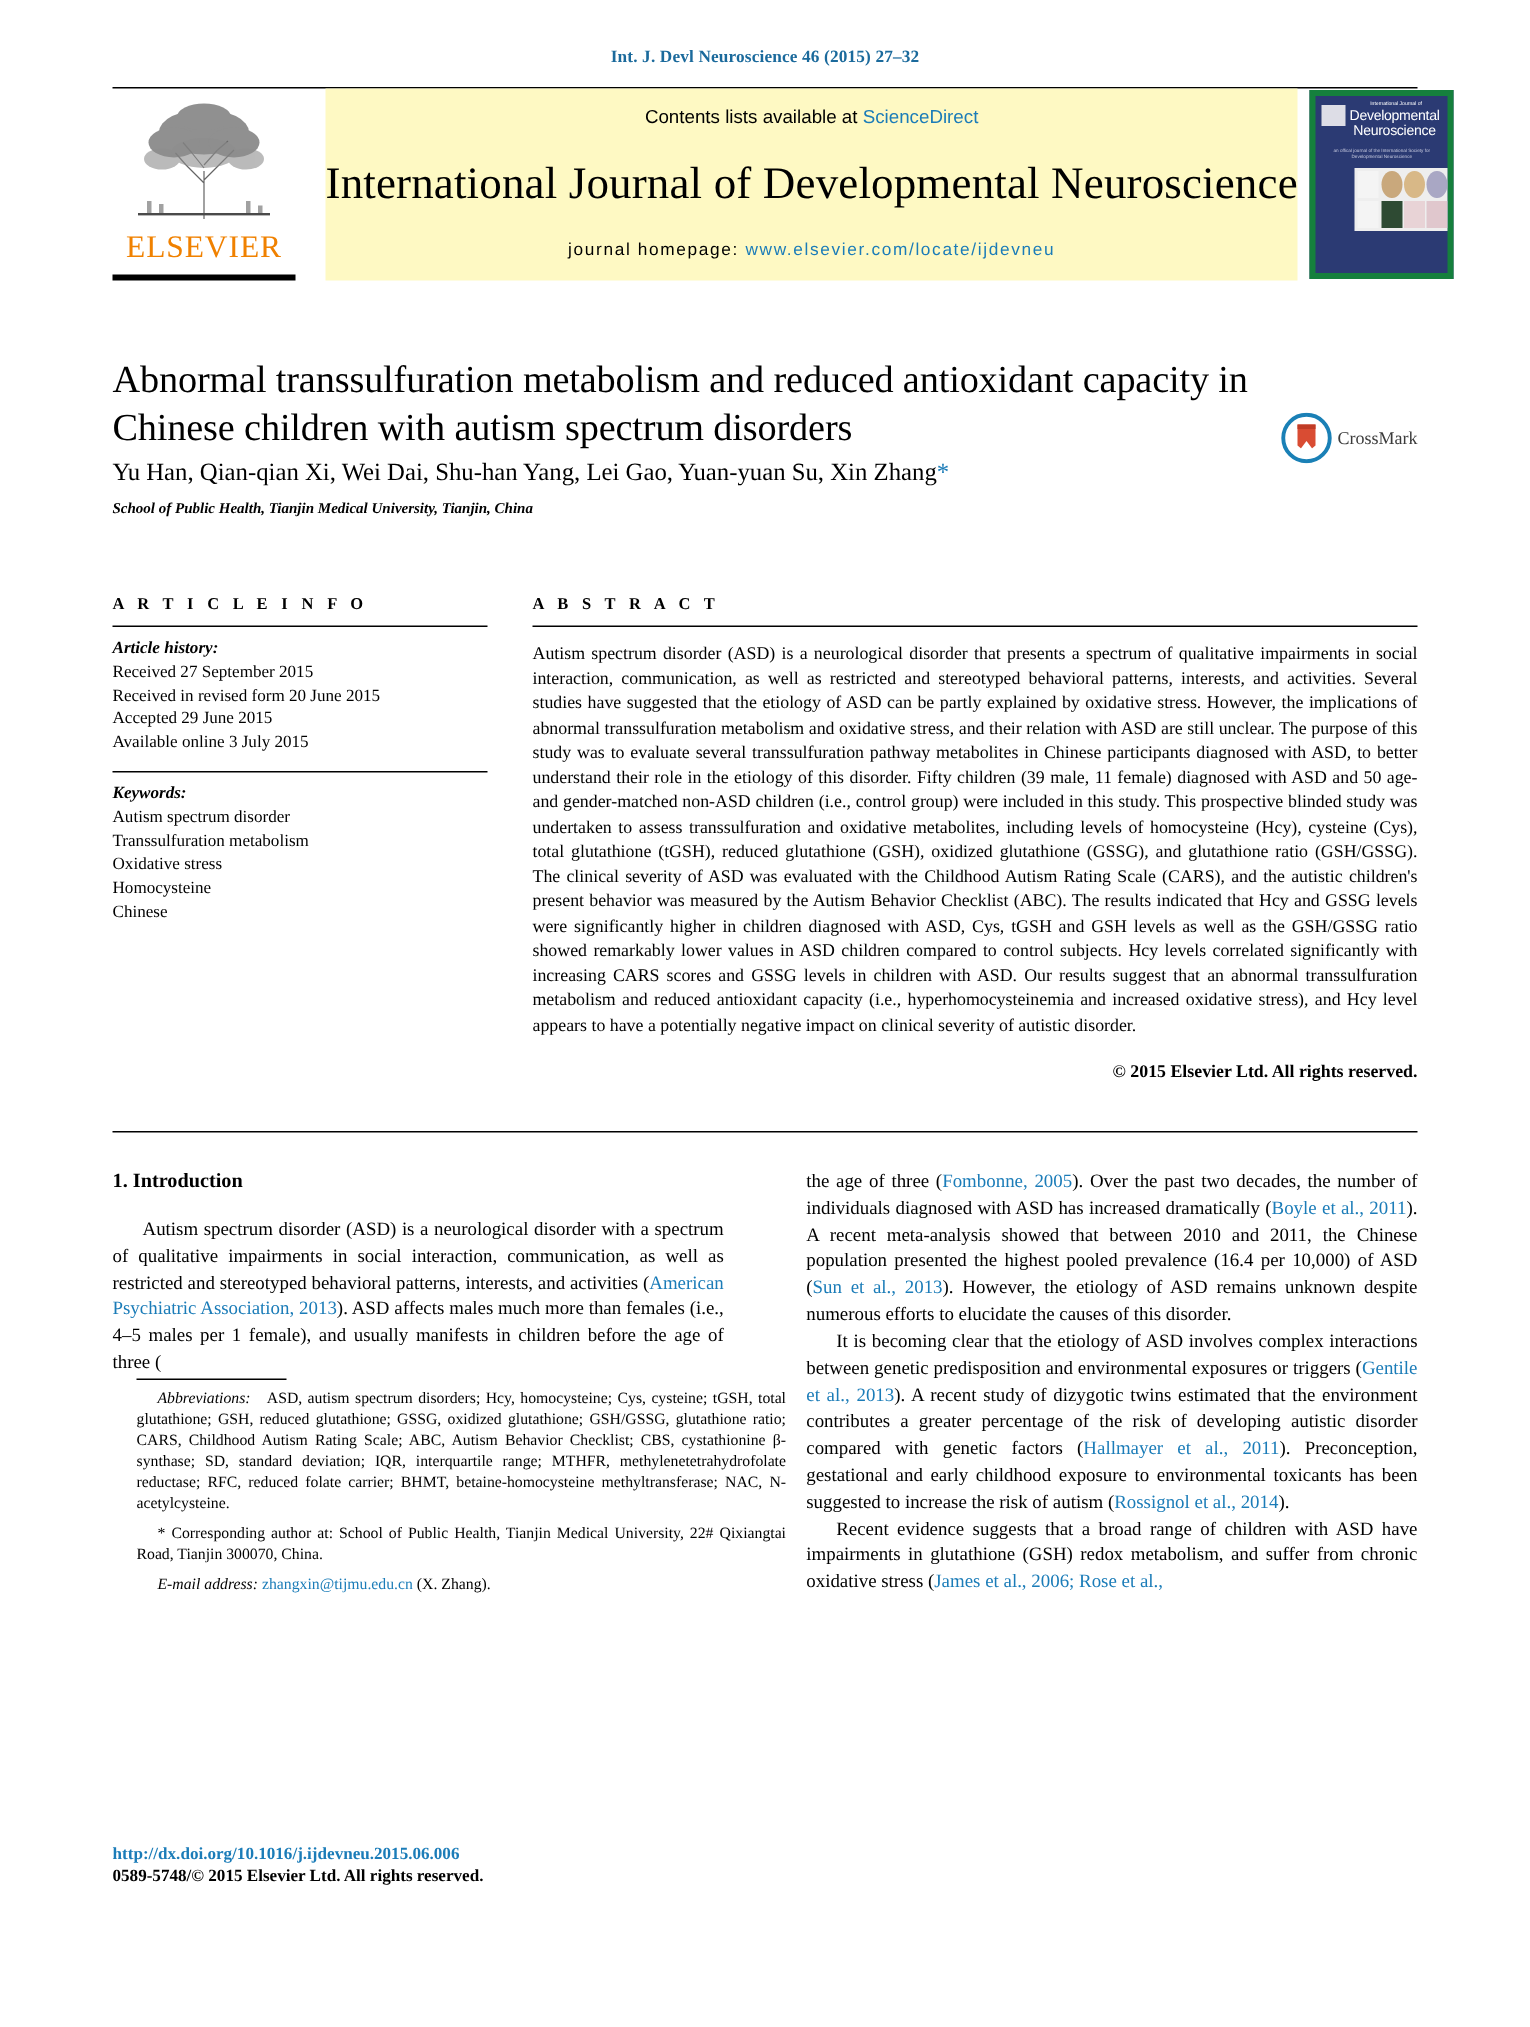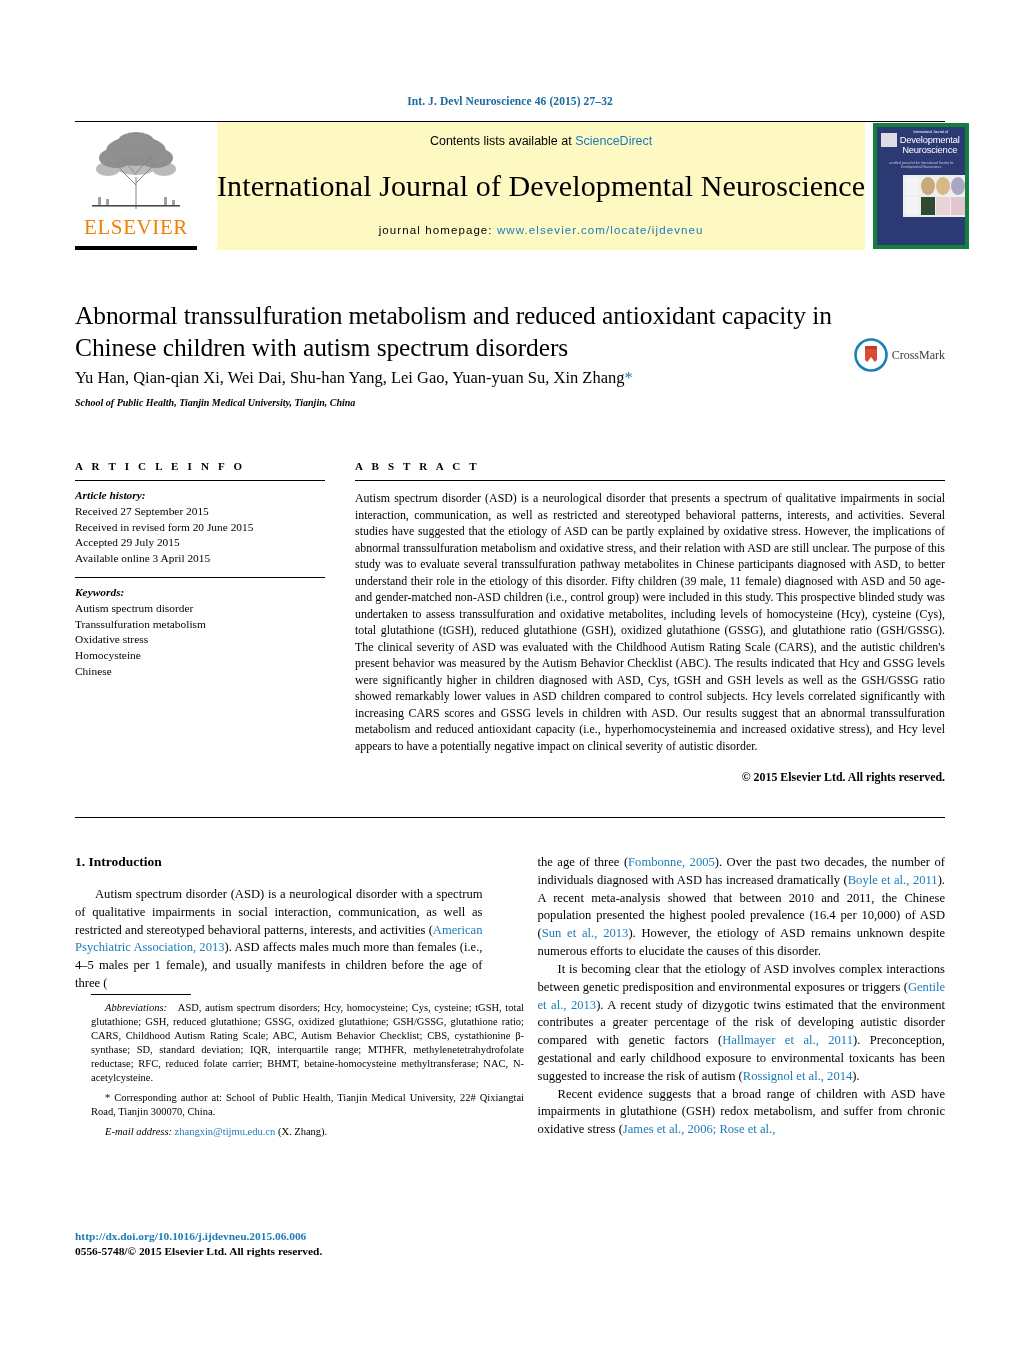--- a/index.html
+++ b/index.html
@@ -22,21 +22,21 @@
     box-sizing: border-box;
     padding: 0 75px;
   }
 
   
   .running-head {
     text-align: center;
     color: #1b6a9c;
     font-weight: bold;
     font-size: 11.5px;
-    padding-top: 95px;
+    padding-top: 32px;
     letter-spacing: 0.1px;
   }
 
   
   .masthead {
     margin-top: 14px;
     border-top: 1.6px solid #000;
     display: flex;
     align-items: stretch;
     height: 128px;
@@ -266,21 +266,21 @@
     text-align: right;
     margin-top: 16px;
   }
 
   
   .body-rule {
     border-top: 1.3px solid #000;
     margin-top: 32px;
   }
   .two-col {
-    margin-top: 36px;
+    margin-top: 24px;
     display: flex;
     gap: 55px;
   }
   .col { width: 433px; position: relative; }
   h2.section-head {
     font-family: "Liberation Serif", serif;
     font-size: 13.5px;
     font-weight: bold;
     margin: 0 0 16px 0;
   }
@@ -427,22 +427,22 @@
 
   <div class="info-abstract">
 
     <div class="col-info">
       <div class="sec-label">A R T I C L E   I N F O</div>
       <div class="rule-thin"></div>
       <div class="info-group">
         <div class="ital">Article history:</div>
         <div>Received 27 September 2015</div>
         <div>Received in revised form 20 June 2015</div>
-        <div>Accepted 29 July 2015</div>
-        <div>Available online 3 April 2015</div>
+        <div>Accepted 29 June 2015</div>
+        <div>Available online 3 July 2015</div>
       </div>
       <div class="rule-thin-2"></div>
       <div class="info-group">
         <div class="ital">Keywords:</div>
         <div>Autism spectrum disorder</div>
         <div>Transsulfuration metabolism</div>
         <div>Oxidative stress</div>
         <div>Homocysteine</div>
         <div>Chinese</div>
       </div>
@@ -474,16 +474,16 @@
 
     <div class="col">
       <p class="body-text" style="text-indent:0"><span>the age of three (</span><span class="ref">Fombonne, 2005</span><span>). Over the past two decades, the number of individuals diagnosed with ASD has increased dramatically (</span><span class="ref">Boyle et al., 2011</span><span>). A recent meta-analysis showed that between 2010 and 2011, the Chinese population presented the highest pooled prevalence (16.4 per 10,000) of ASD (</span><span class="ref">Sun et al., 2013</span><span>). However, the etiology of ASD remains unknown despite numerous efforts to elucidate the causes of this disorder.</span></p>
       <p class="body-text"><span>It is becoming clear that the etiology of ASD involves complex interactions between genetic predisposition and environmental exposures or triggers (</span><span class="ref">Gentile et al., 2013</span><span>). A recent study of dizygotic twins estimated that the environment contributes a greater percentage of the risk of developing autistic disorder compared with genetic factors (</span><span class="ref">Hallmayer et al., 2011</span><span>). Preconception, gestational and early childhood exposure to environmental toxicants has been suggested to increase the risk of autism (</span><span class="ref">Rossignol et al., 2014</span><span>).</span></p>
       <p class="body-text"><span>Recent evidence suggests that a broad range of children with ASD have impairments in glutathione (GSH) redox metabolism, and suffer from chronic oxidative stress (</span><span class="ref">James et al., 2006; Rose et al.,</span></p>
     </div>
   </div>
 
   <div class="page-footer">
     <div class="doi">http://dx.doi.org/10.1016/j.ijdevneu.2015.06.006</div>
-    <div>0556-5748/© 2015 Elsevier Ltd. All rights reserved.</div>
+    <div>0589-5748/© 2015 Elsevier Ltd. All rights reserved.</div>
   </div>
 
 </div>
 
 </body></html>

